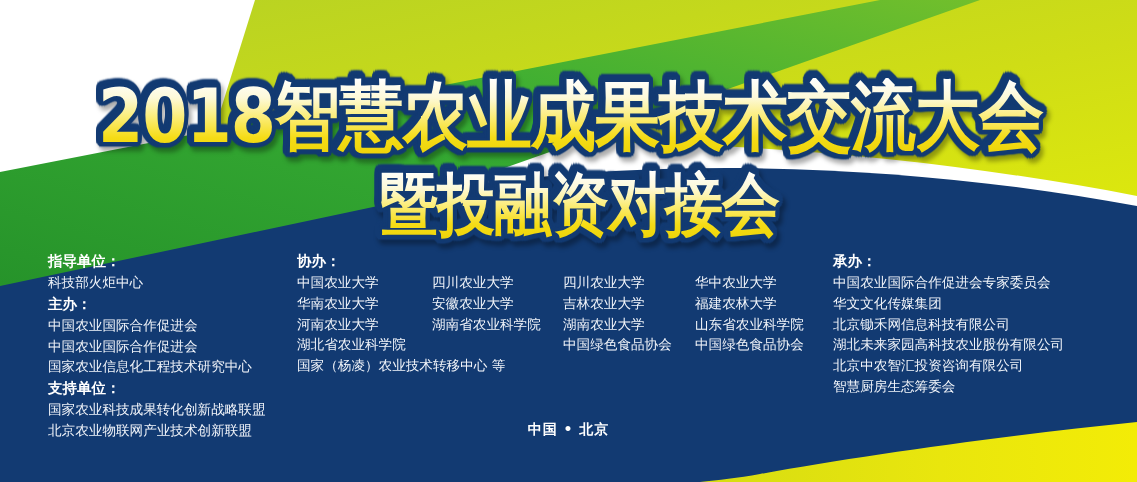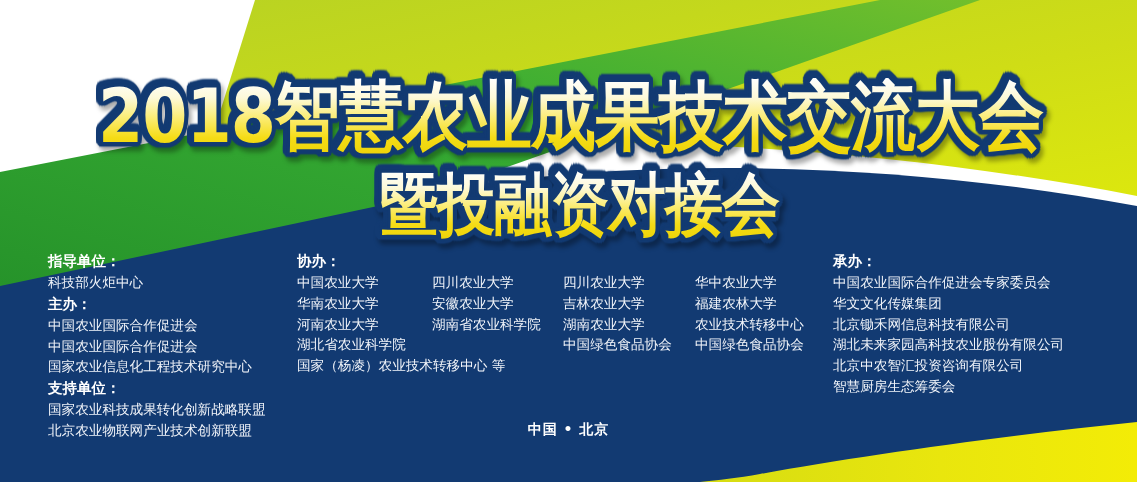--- a/index.html
+++ b/index.html
@@ -185,21 +185,21 @@
       <div class="itm">四川农业大学</div>
       <div class="itm">吉林农业大学</div>
       <div class="itm">湖南农业大学</div>
       <div class="itm">中国绿色食品协会</div>
     </div>
 
     <div class="col col-cod">
       <div class="hdr" style="visibility:hidden">&nbsp;</div>
       <div class="itm">华中农业大学</div>
       <div class="itm">福建农林大学</div>
-      <div class="itm">农业技术转移中心</div>
+      <div class="itm">山东省农业科学院</div>
       <div class="itm">中国绿色食品协会</div>
     </div>
 
     <div class="col col-host">
       <div class="hdr">承办：</div>
       <div class="itm">中国农业国际合作促进会专家委员会</div>
       <div class="itm">华文文化传媒集团</div>
       <div class="itm">北京锄禾网信息科技有限公司</div>
       <div class="itm">湖北未来家园高科技农业股份有限公司</div>
       <div class="itm">北京中农智汇投资咨询有限公司</div>

